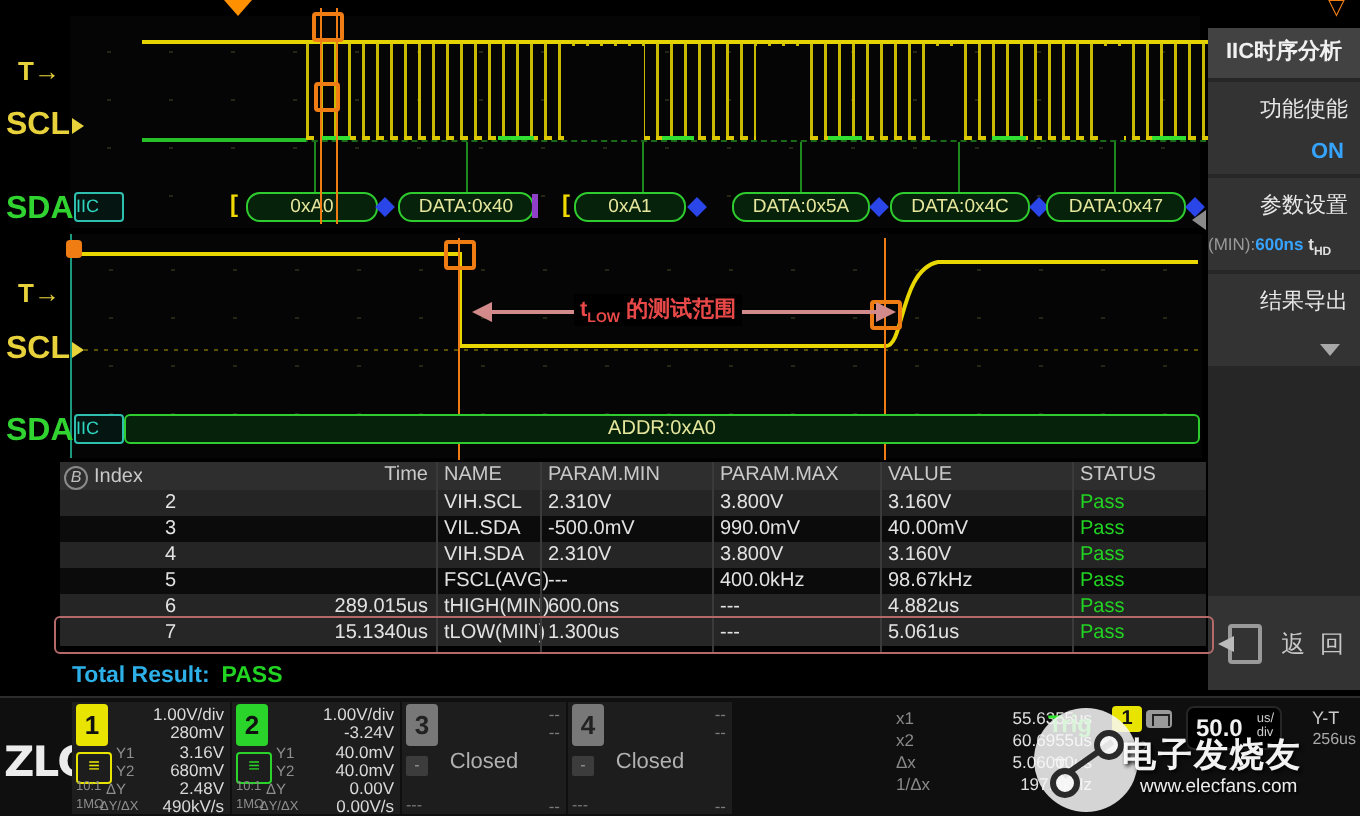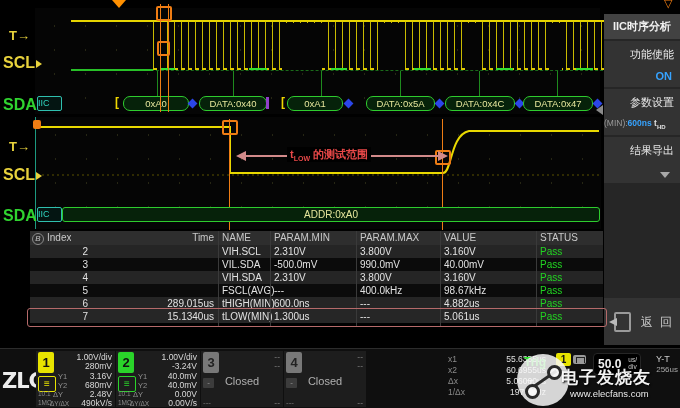--- a/index.html
+++ b/index.html
@@ -322,20 +322,23 @@
           <span class="cell cStat pass">Pass</span>
         </div>
       </div>
     <div class="vsep" style="left:188px;"></div>
       <div class="vsep" style="left:240px;"></div>
     <div class="vsep" style="left:326px;"></div>
       <div class="vsep" style="left:410px;"></div>
     <div class="vsep" style="left:506px;"></div>
     <div class="selbox"></div>
   </div>
+  <div class="total">
+    <span class="lab">Total Result:</span><span class="val">PASS</span>
+  </div>
 
   <div class="bbar">
     <div class="zlg">ZLG</div>
 
     <div class="chblk" style="left:36px;width:79px;">
       <div class="chnum" style="background:#e8e400;color:#111;">1</div>
       <div class="probe" style="border:1px solid #e8e400;color:#e8e400;">≡</div>
       <div class="chr" style="top:2px;">1.00V/div</div>
       <div class="chr" style="top:11px;">280mV</div>
       <div class="chlab" style="left:22px;top:21px;">Y1</div>

